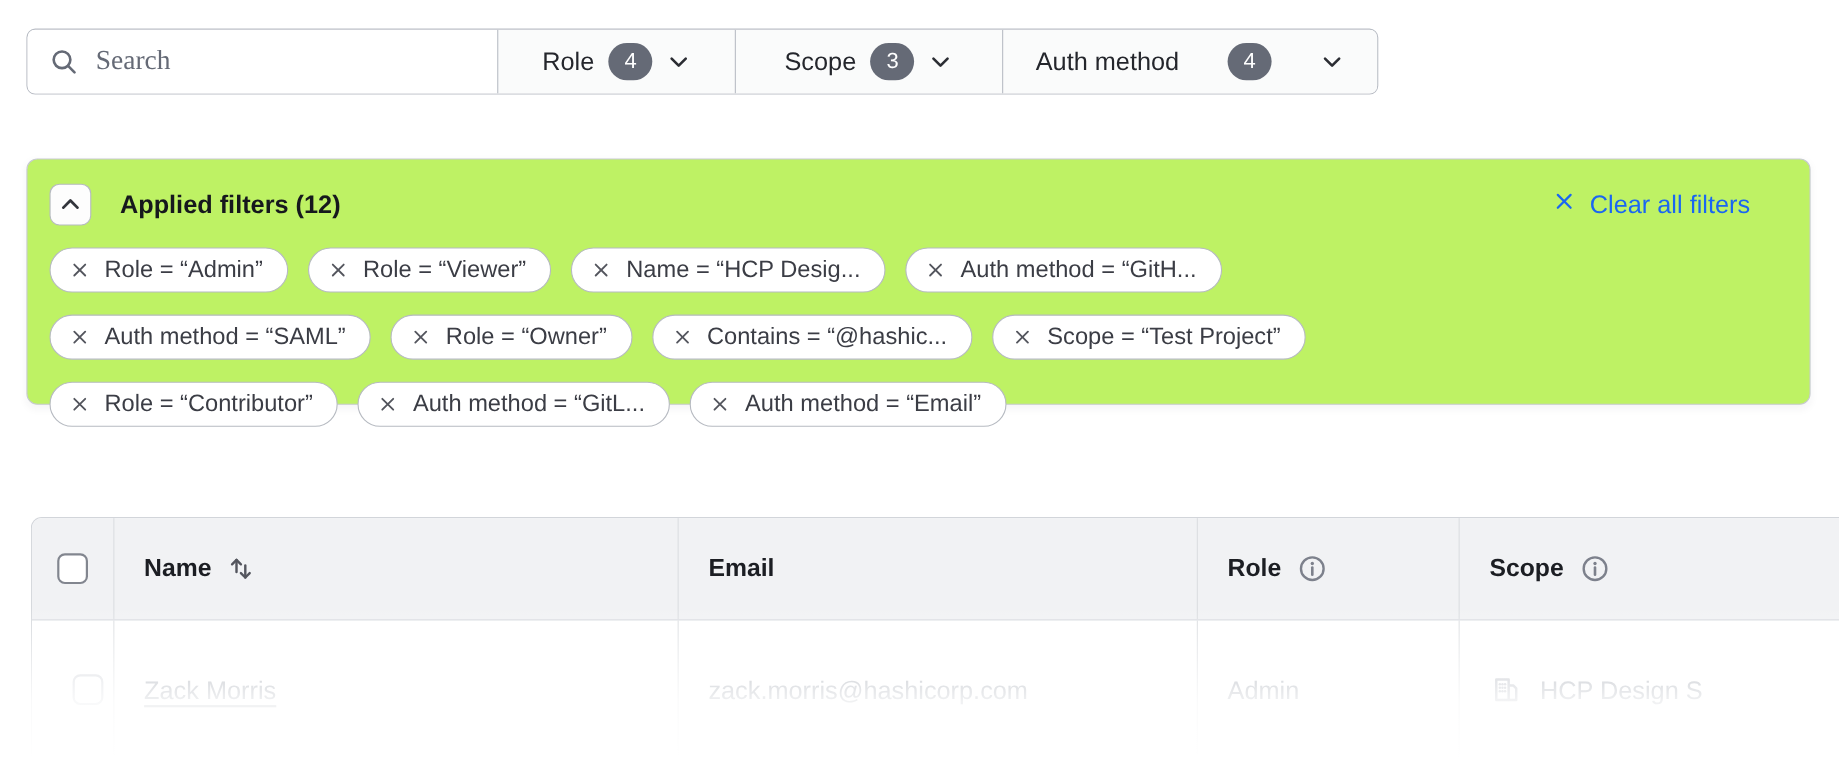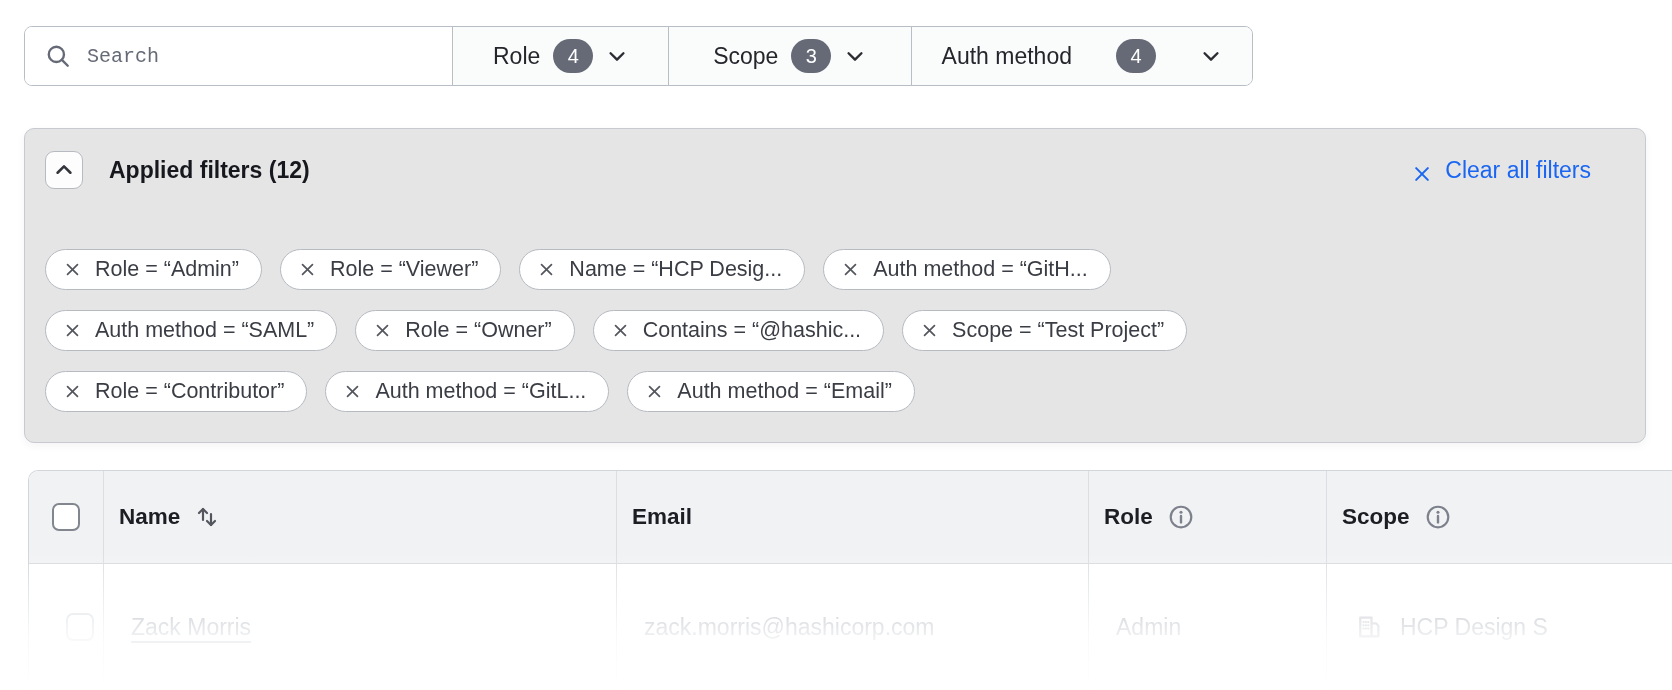--- a/index.html
+++ b/index.html
@@ -3,56 +3,56 @@
 <meta charset="utf-8">
 <style>
   * { margin:0; padding:0; box-sizing:border-box; }
   html,body { width:1672px; height:690px; background:#ffffff; overflow:hidden;
     font-family:"Liberation Sans","DejaVu Sans",sans-serif; color:#3b3d45; }
 
   
   .topbar { position:absolute; left:24px; top:26px; height:60px; width:1229px;
     display:flex; border:1.5px solid #b9bdc5; border-radius:8px; background:#fff; overflow:hidden; }
   .search-seg { width:428px; display:flex; align-items:center; gap:16px; padding-left:20px; background:#fff; }
-  .search-input { border:none; outline:none; flex:1; font-size:20px; color:#1d4ed8;
-    font-family:Liberation Mono, monospace; background:transparent; }
+  .search-input { border:none; outline:none; flex:1; font-size:25px; color:#1d4ed8;
+    font-family:Liberation Serif, serif; background:transparent; }
   .search-input::placeholder { color:#656a76; }
   .filter-seg { display:flex; align-items:center; justify-content:center; gap:13px;
     background:#fafbfb; border-left:1.5px solid #b9bdc5; cursor:pointer; }
   .seg-role { width:216px; } .seg-scope { width:243px; } .seg-auth { width:342px;gap:44px; }
   .seg-label { font-size:23px; color:#24262c; font-weight:500; }
   .count-badge { background:#656a76; color:#fff; font-size:20px; font-weight:500;
     border-radius:999px; min-width:40px; height:34px; display:inline-flex;
     align-items:center; justify-content:center; padding:0 12px; }
   .icon { flex:none; }
 
   
-  .panel { position:absolute; left:24px; top:128px; width:1622px; height:315px;
-    border:1.5px solid #c7cad0; border-radius:10px; background:#e5e5e5;
+  .panel { position:absolute; left:24px; top:144px; width:1622px; height:224px;
+    border:1.5px solid #c7cad0; border-radius:10px; background:#bef264;
     box-shadow:0 3px 8px rgba(40,44,55,0.05); }
   .panel-header { display:flex; align-items:center; padding:22px 54px 0 20px; }
   .collapse-btn { width:38px; height:38px; border:1.5px solid #b6bac1; border-radius:9px;
     background:#fdfdfd; display:flex; align-items:center; justify-content:center; cursor:pointer; }
   .panel-title { margin-left:26px; font-size:23px; font-weight:700; color:#16181d; }
-  .clear-link { margin-left:auto; display:flex; align-items:flex-end; gap:13px;
+  .clear-link { margin-left:auto; display:flex; align-items:flex-start; gap:13px;
     color:#1a66f2; font-size:23px; font-weight:500; cursor:pointer; text-decoration:none; }
-  .pill-rows { padding:0 20px; margin-top:60px; }
+  .pill-rows { padding:0 20px; margin-top:20px; }
   .pill-row { display:flex; gap:18px; margin-bottom:20px; }
   .pill { height:41px; display:inline-flex; align-items:center; gap:14px;
     border:1.5px solid #b6bac1; border-radius:999px; padding:0 22px 0 18px;
     background:#fff; cursor:default; }
   .pill-label { font-size:21.5px; color:#3b3d45; white-space:nowrap; }
 
   
   .table { position:absolute; left:28px; top:470px; width:1762px; height:220px;
     border:1.5px solid #d2d5da; border-bottom:none; border-radius:10px 10px 0 0;
     background:#fff; overflow:hidden; }
   .trow-grid { display:grid; grid-template-columns:74px 513px 472px 238px 1fr; }
   .thead { background:#f1f2f4; border-bottom:1.5px solid #d8dade; }
-  .th { height:92px; display:flex; align-items:center; gap:15px; padding-left:15px;
+  .th { height:92px; display:flex; align-items:center; gap:15px; padding-left:27px;
     font-size:22.5px; font-weight:700; color:#1c1e23; }
   .th + .th, .td + .td { border-left:1px solid #dcdee2; }
   .cell-check { justify-content:center; padding-left:0; }
   .checkbox { width:28px; height:28px; border:2px solid #82868f; border-radius:7px; background:#fff; }
   .td { height:126px; display:flex; align-items:center; gap:16px; padding-left:27px;
     font-size:23px; color:#9aa0aa; }
   .td .checkbox { border-color:#d2d5db; }
   .row-link { color:#9aa0aa; text-decoration:underline; text-underline-offset:6px;
     text-decoration-thickness:1.5px; }
   .bottom-fade { position:absolute; left:0; top:552px; width:1672px; height:138px;

